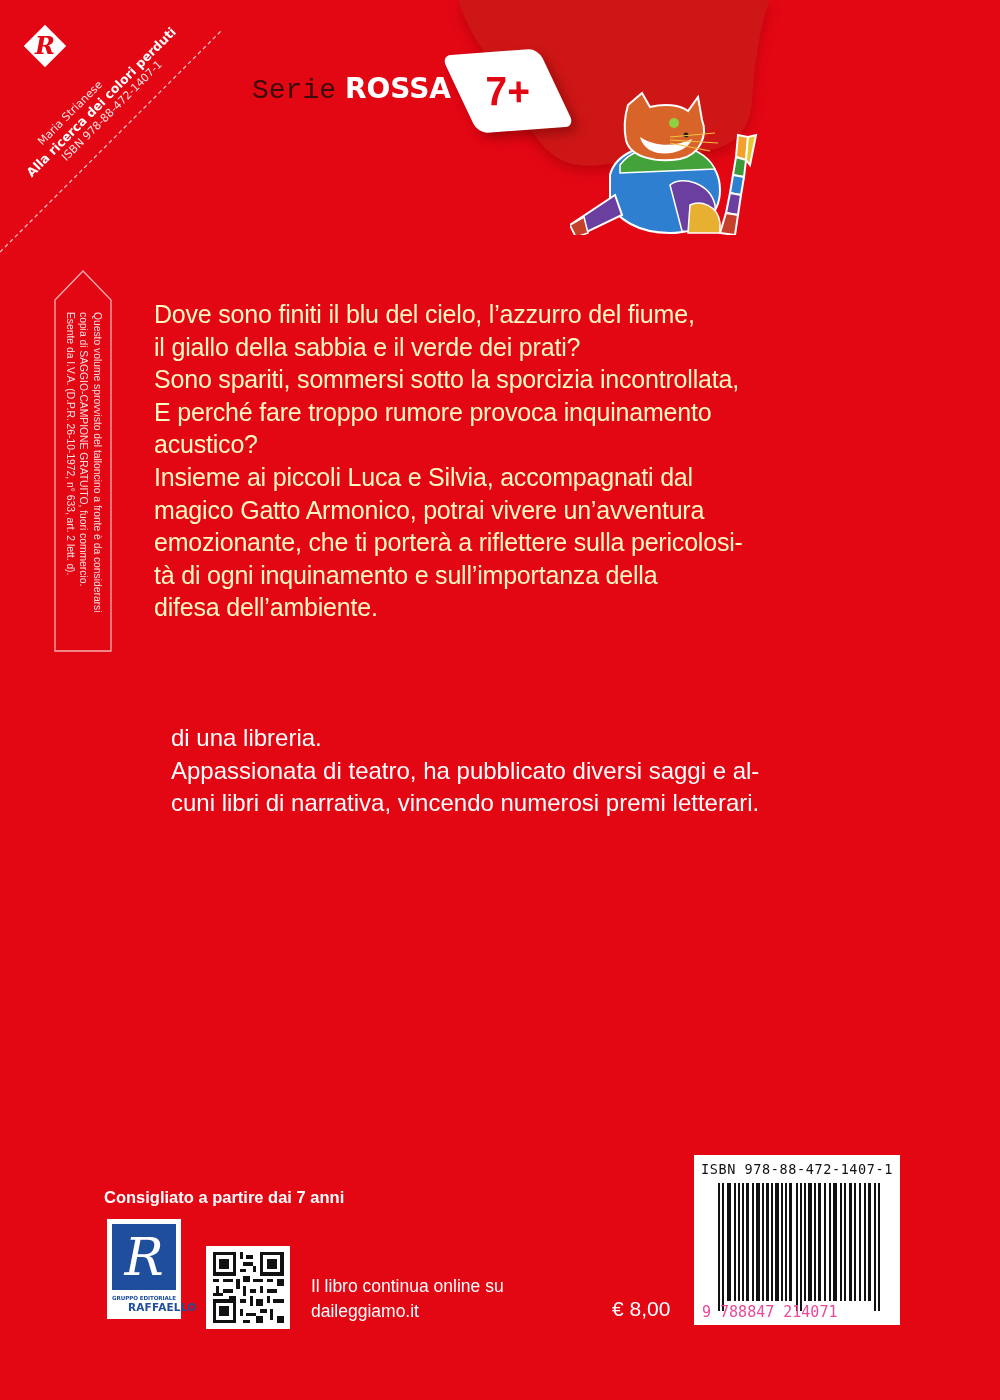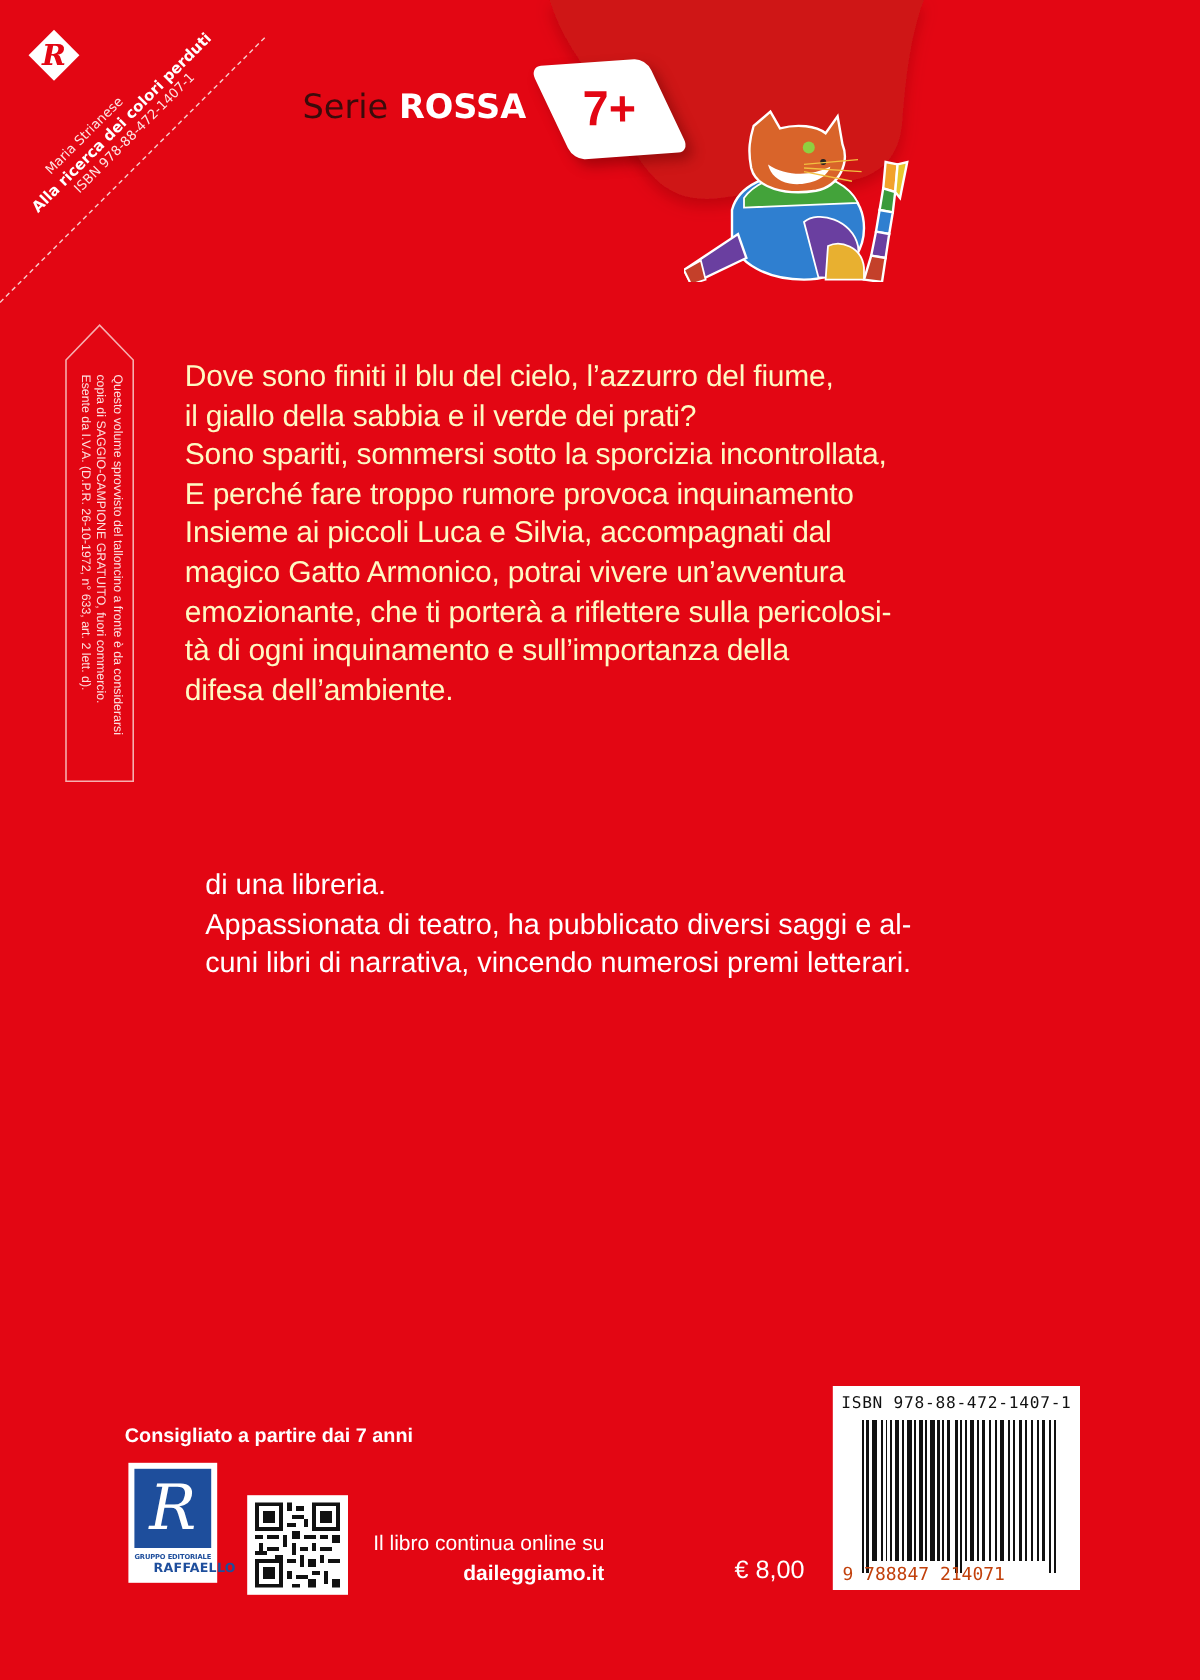--- a/index.html
+++ b/index.html
@@ -39,21 +39,21 @@
     transform: rotate(45deg);
     font-family: "DejaVu Serif", serif; font-style: italic; font-weight: bold;
     color: #E30613; font-size: 24px; line-height: 1;
   }
 
   
   .series {
     position: absolute; left: 252px; top: 72px;
     font-size: 28px; line-height: 34px; white-space: nowrap;
   }
-  .series .serie { color: #3b0b0b; font-weight: normal; }
+  .series .serie { color: #3b0b0b; font-weight: normal; font-family: Liberation Mono, monospace; }
   .series .rossa { color: #fff; font-weight: bold; }
 
   .age-badge {
     position: absolute; left: 458px; top: 52px; width: 100px; height: 78px;
     background: #fff; border-radius: 10px;
     transform: skewX(22deg) rotate(-4deg);
     box-shadow: 3px 6px 10px rgba(90,0,0,0.45);
     display:flex; align-items:center; justify-content:center;
   }
   .age-badge span {
@@ -120,38 +120,38 @@
     color: #1E4E9C; text-align: center; white-space: nowrap; letter-spacing: 0.2px; line-height: 12px; margin-left: 16px;
   }
 
   .qr { position: absolute; left: 206px; top: 1246px; width: 84px; height: 83px; background: #fff; padding: 6px; }
 
   .online {
     position: absolute; left: 311px; top: 1274px;
     font-family: "Liberation Sans", sans-serif; color: #ffffff; font-size: 17.5px; line-height: 25px;
     white-space: nowrap;
   }
-  .online .site { font-weight: bold; display:block;text-align:right; }
+  .online .site { font-weight: normal; display:block; }
 
   .price {
     position: absolute; left: 612px; top: 1297px;
     font-family: "Liberation Sans", sans-serif; color: #fff; font-size: 21px; white-space: nowrap;
   }
 
   .barcode-box {
     position: absolute; left: 694px; top: 1155px; width: 206px; height: 170px; background: #fff;
   }
   .barcode-isbn {
     position: absolute; left: 0; top: 6px; width: 206px; text-align: center;
     font-family: "DejaVu Sans Mono", monospace; font-size: 13.5px; color: #111; letter-spacing: 0.6px; white-space: nowrap;
   }
   .barcode-bars { position: absolute; left: 10px; top: 28px; }
   .barcode-digits {
     position: absolute; left: 8px; top: 148px; width: 195px;
-    font-family: "DejaVu Sans Mono", monospace; font-size: 15px; color: #c2410c; white-space: nowrap;
+    font-family: "DejaVu Sans Mono", monospace; font-size: 15px; color: #ec4899; white-space: nowrap;
   }
 </style>
 </head>
 <body>
 
 <div class="page">
 
   <svg class="tab-shape" width="1000" height="260" viewBox="0 0 1000 260">
     <defs>
       <filter id="tabShadow" x="-10%" y="-10%" width="130%" height="140%">
@@ -218,20 +218,21 @@
       <div>copia di SAGGIO-CAMPIONE GRATUITO, fuori commercio.</div>
       <div>Esente da I.V.A. (D.P.R. 26-10-1972, n° 633, art. 2 lett. d).</div>
     </div>
   </div>
 
   <div class="blurb">
     <span class="line">Dove sono finiti il blu del cielo, l’azzurro del fiume,</span>
     <span class="line">il giallo della sabbia e il verde dei prati?</span>
     <span class="line">Sono spariti, sommersi sotto la sporcizia incontrollata,</span>
     <span class="line">E perché fare troppo rumore provoca inquinamento</span>
+    <span class="line">acustico?</span>
     <span class="line">Insieme ai piccoli Luca e Silvia, accompagnati dal</span>
     <span class="line">magico Gatto Armonico, potrai vivere un’avventura</span>
     <span class="line">emozionante, che ti porterà a riflettere sulla pericolosi-</span>
     <span class="line">tà di ogni inquinamento e sull’importanza della</span>
     <span class="line">difesa dell’ambiente.</span>
   </div>
 
   <div class="bio">
     <span class="line">di una libreria.</span>
     <span class="line">Appassionata di teatro, ha pubblicato diversi saggi e al-</span>

